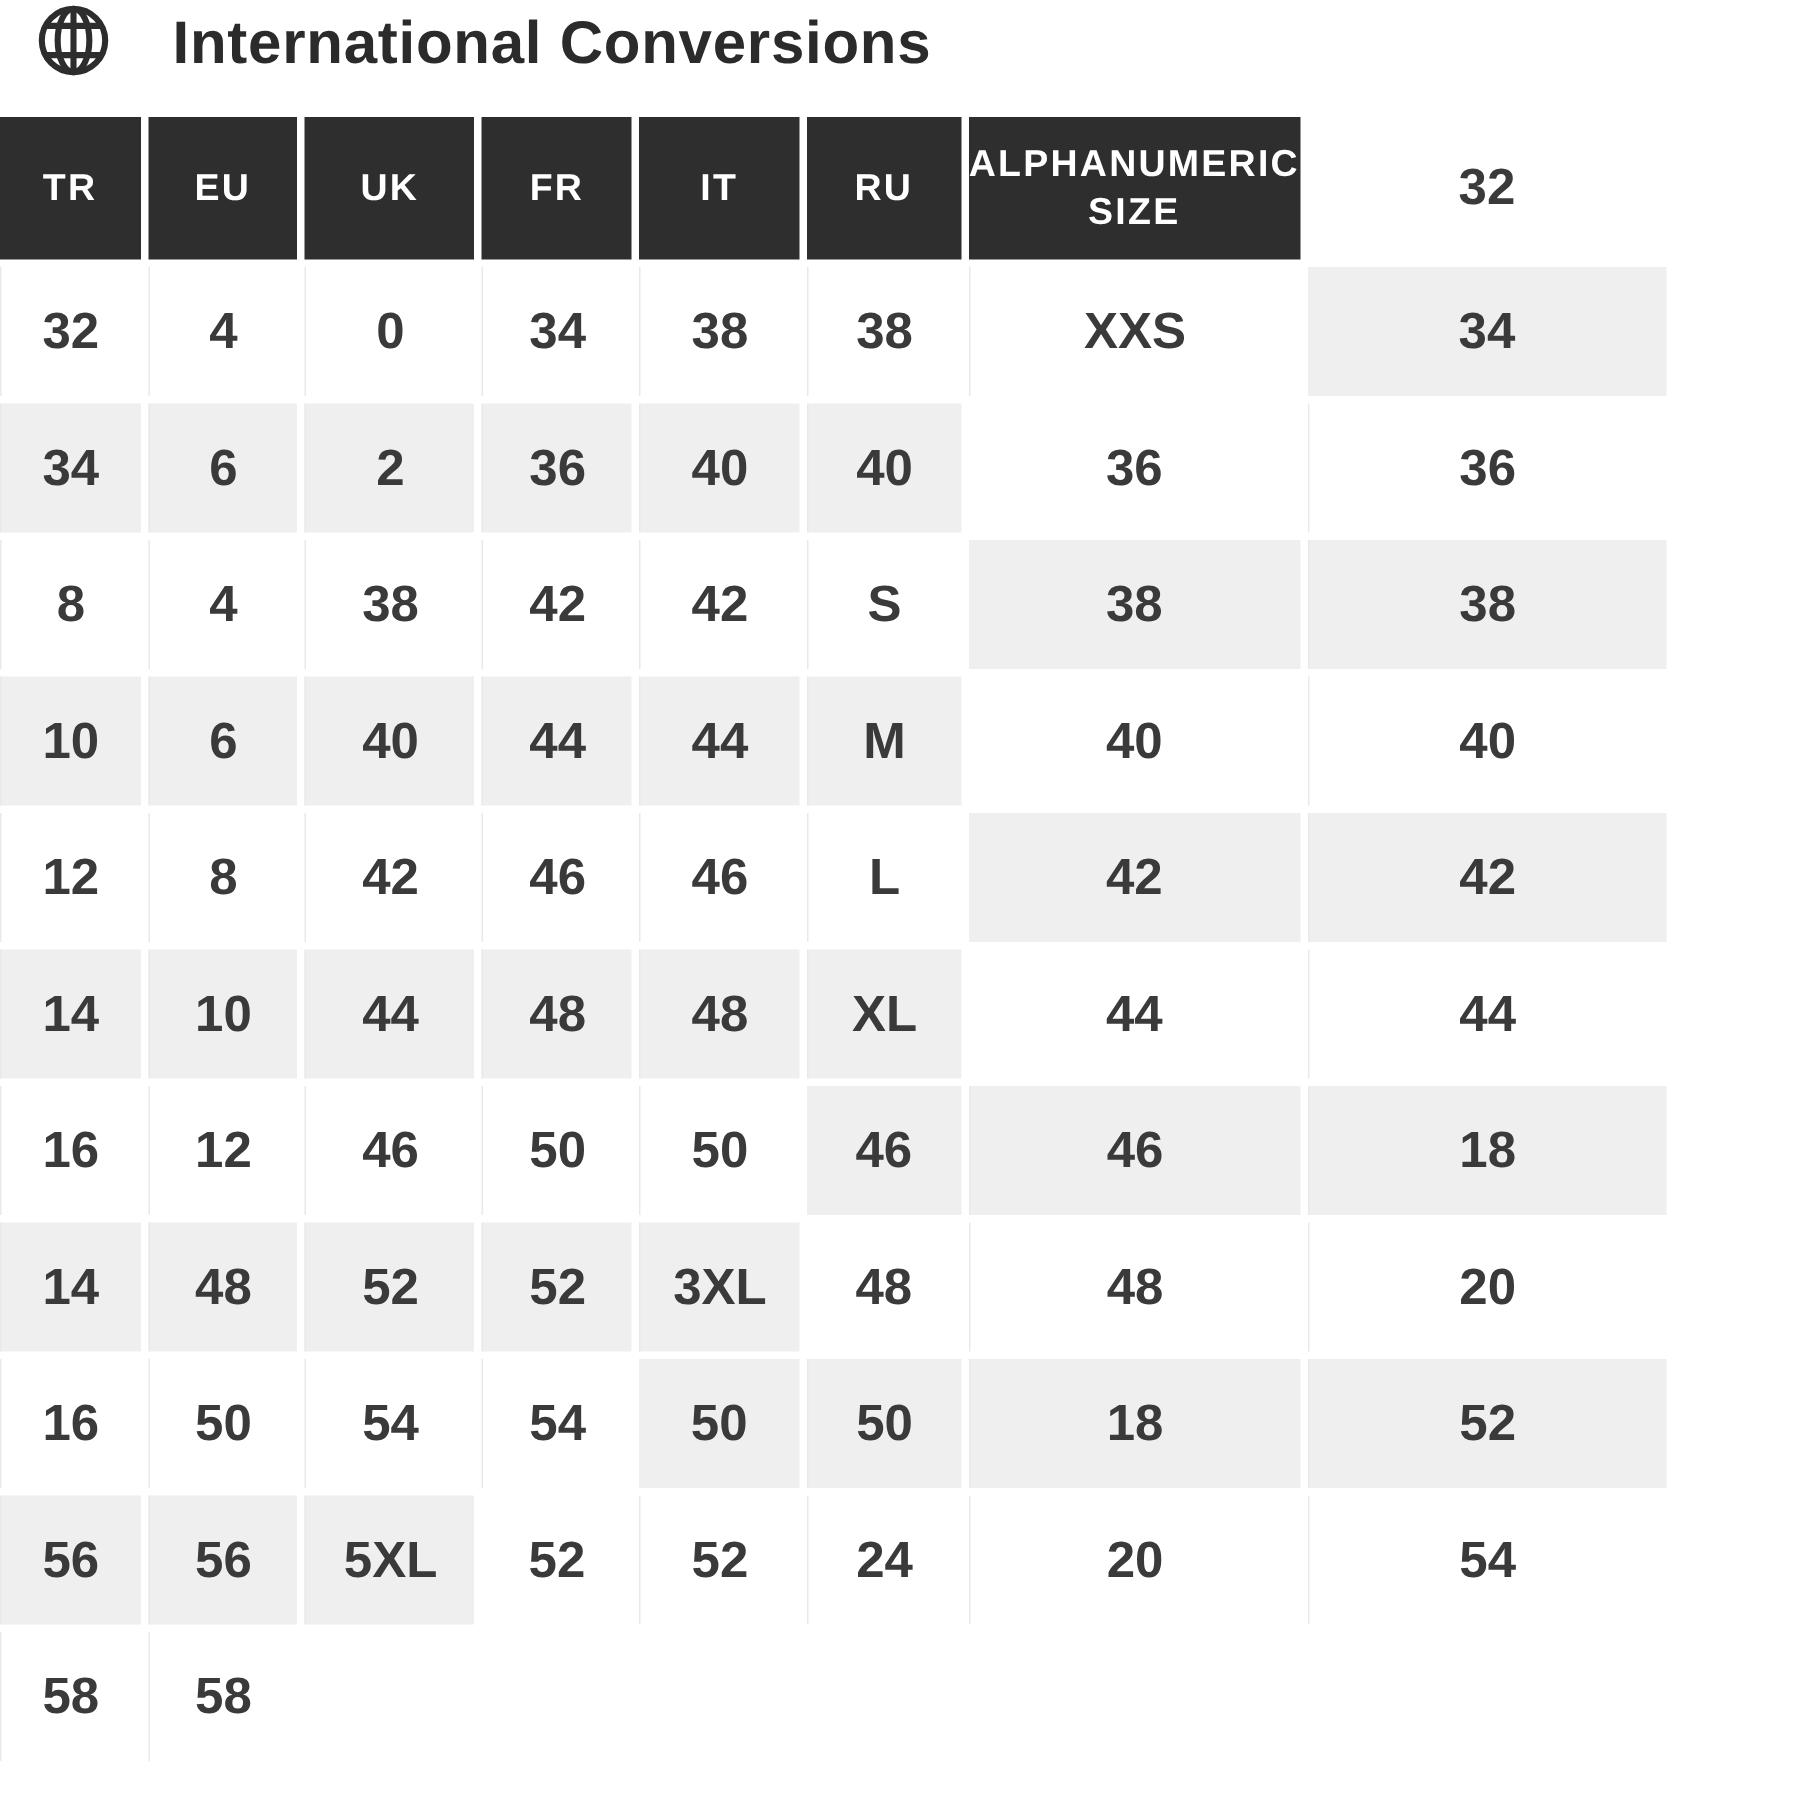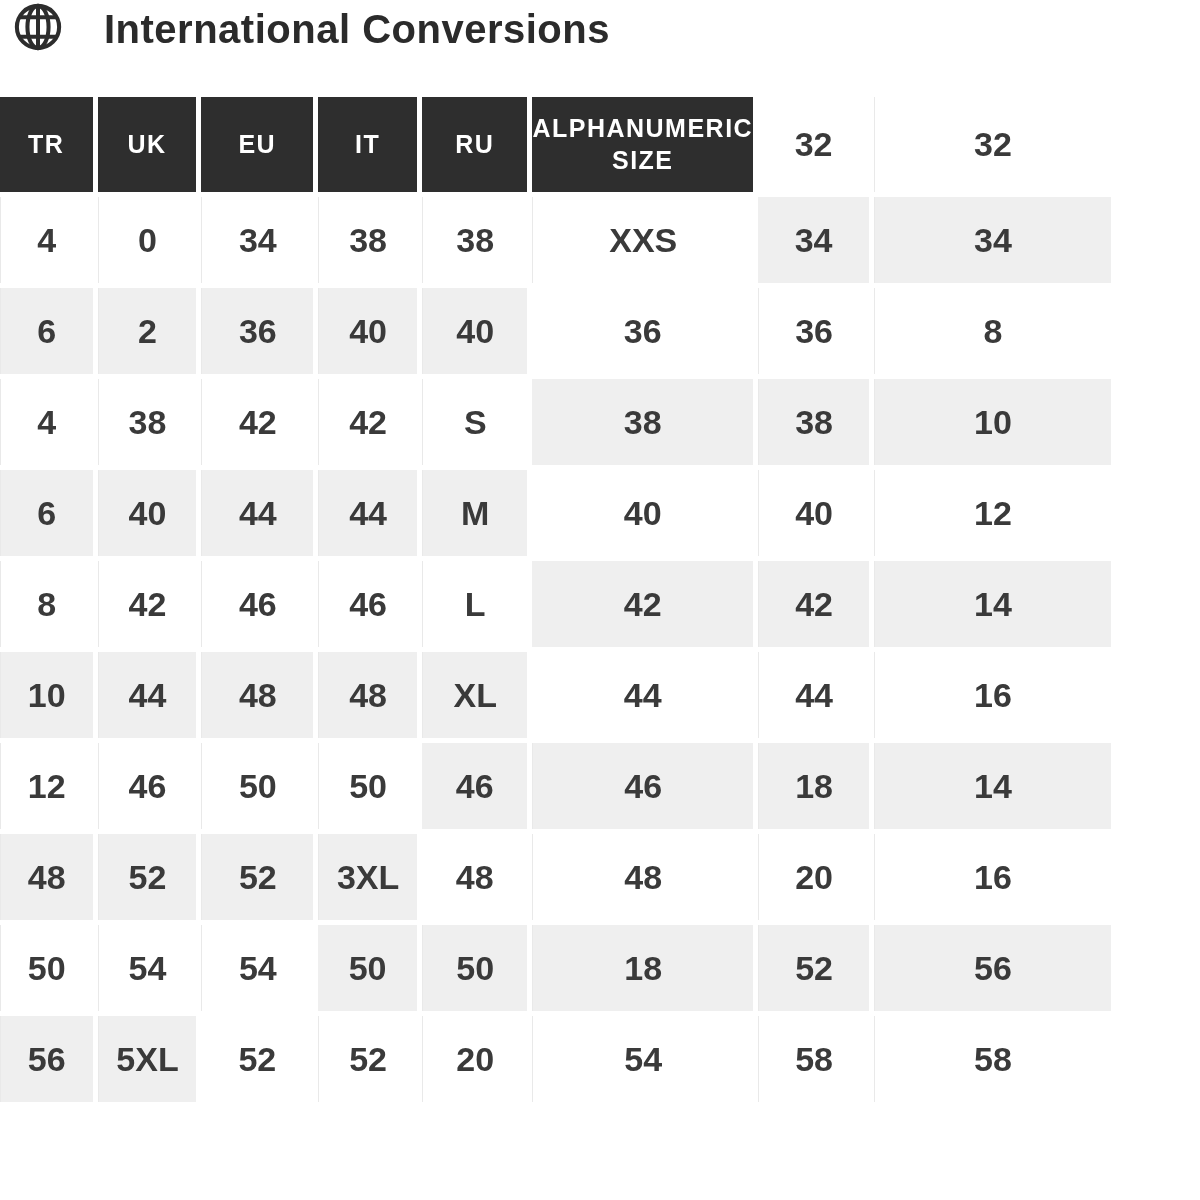--- a/index.html
+++ b/index.html
@@ -10,42 +10,42 @@
     background: #ffffff;
     overflow: hidden;
     font-family: "Liberation Sans", "DejaVu Sans", sans-serif;
   }
 
   
   .page-header {
     display: flex;
     align-items: center;
     height: 58px;
-    padding-left: 12px;
+    padding-left: 23px;
     box-sizing: border-box;
   }
   .globe-wrap {
     width: 52px;
     height: 52px;
     flex: 0 0 auto;
     margin-top: -4px;
   }
   .globe-wrap svg { display: block; width: 52px; height: 52px; }
   .page-title {
     margin: 0 0 0 40px;
     font-size: 40px;
     font-weight: 700;
     letter-spacing: 0.5px;
     color: #2b2b2b;
     white-space: nowrap;
   }
 
   
   .conv-table {
-    margin-top: 39px;
+    margin-top: 20px;
     display: grid;
     grid-template-columns: 116fr 124fr 140fr 124fr 132fr 128fr 139fr 297fr;
     grid-template-rows: 95px;
     grid-auto-rows: 86px;
     gap: 5px;
     width: 1111px;
   }
   .cell {
     display: flex;
     align-items: center;
@@ -84,24 +84,27 @@
     </svg>
   </div>
   <h1 class="page-title">International Conversions</h1>
 </div>
 
 <div class="conv-table">
     <div class="cell th">
       <span>TR</span>
     </div>
     <div class="cell th">
+      <span>EU</span>
+    </div>
+    <div class="cell th">
       <span>UK</span>
     </div>
     <div class="cell th">
-      <span>EU</span>
+      <span>FR</span>
     </div>
     <div class="cell th">
       <span>IT</span>
     </div>
     <div class="cell th">
       <span>RU</span>
     </div>
     <div class="cell th">
       <span>ALPHANUMERIC SIZE</span>
     </div>
@@ -176,17 +179,18 @@
     <div class="cell td hl">54</div>
     <div class="cell td alt">50</div>
     <div class="cell td alt hl">50</div>
     <div class="cell td alt hl">18</div>
     <div class="cell td alt hl">52</div>
     <div class="cell td alt hl">56</div>
     <div class="cell td alt hl">56</div>
     <div class="cell td alt hl">5XL</div>
     <div class="cell td">52</div>
     <div class="cell td hl">52</div>
+    <div class="cell td hl">24</div>
     <div class="cell td hl">20</div>
     <div class="cell td hl">54</div>
     <div class="cell td hl">58</div>
     <div class="cell td hl">58</div>
   </div>
 
 </body></html>

